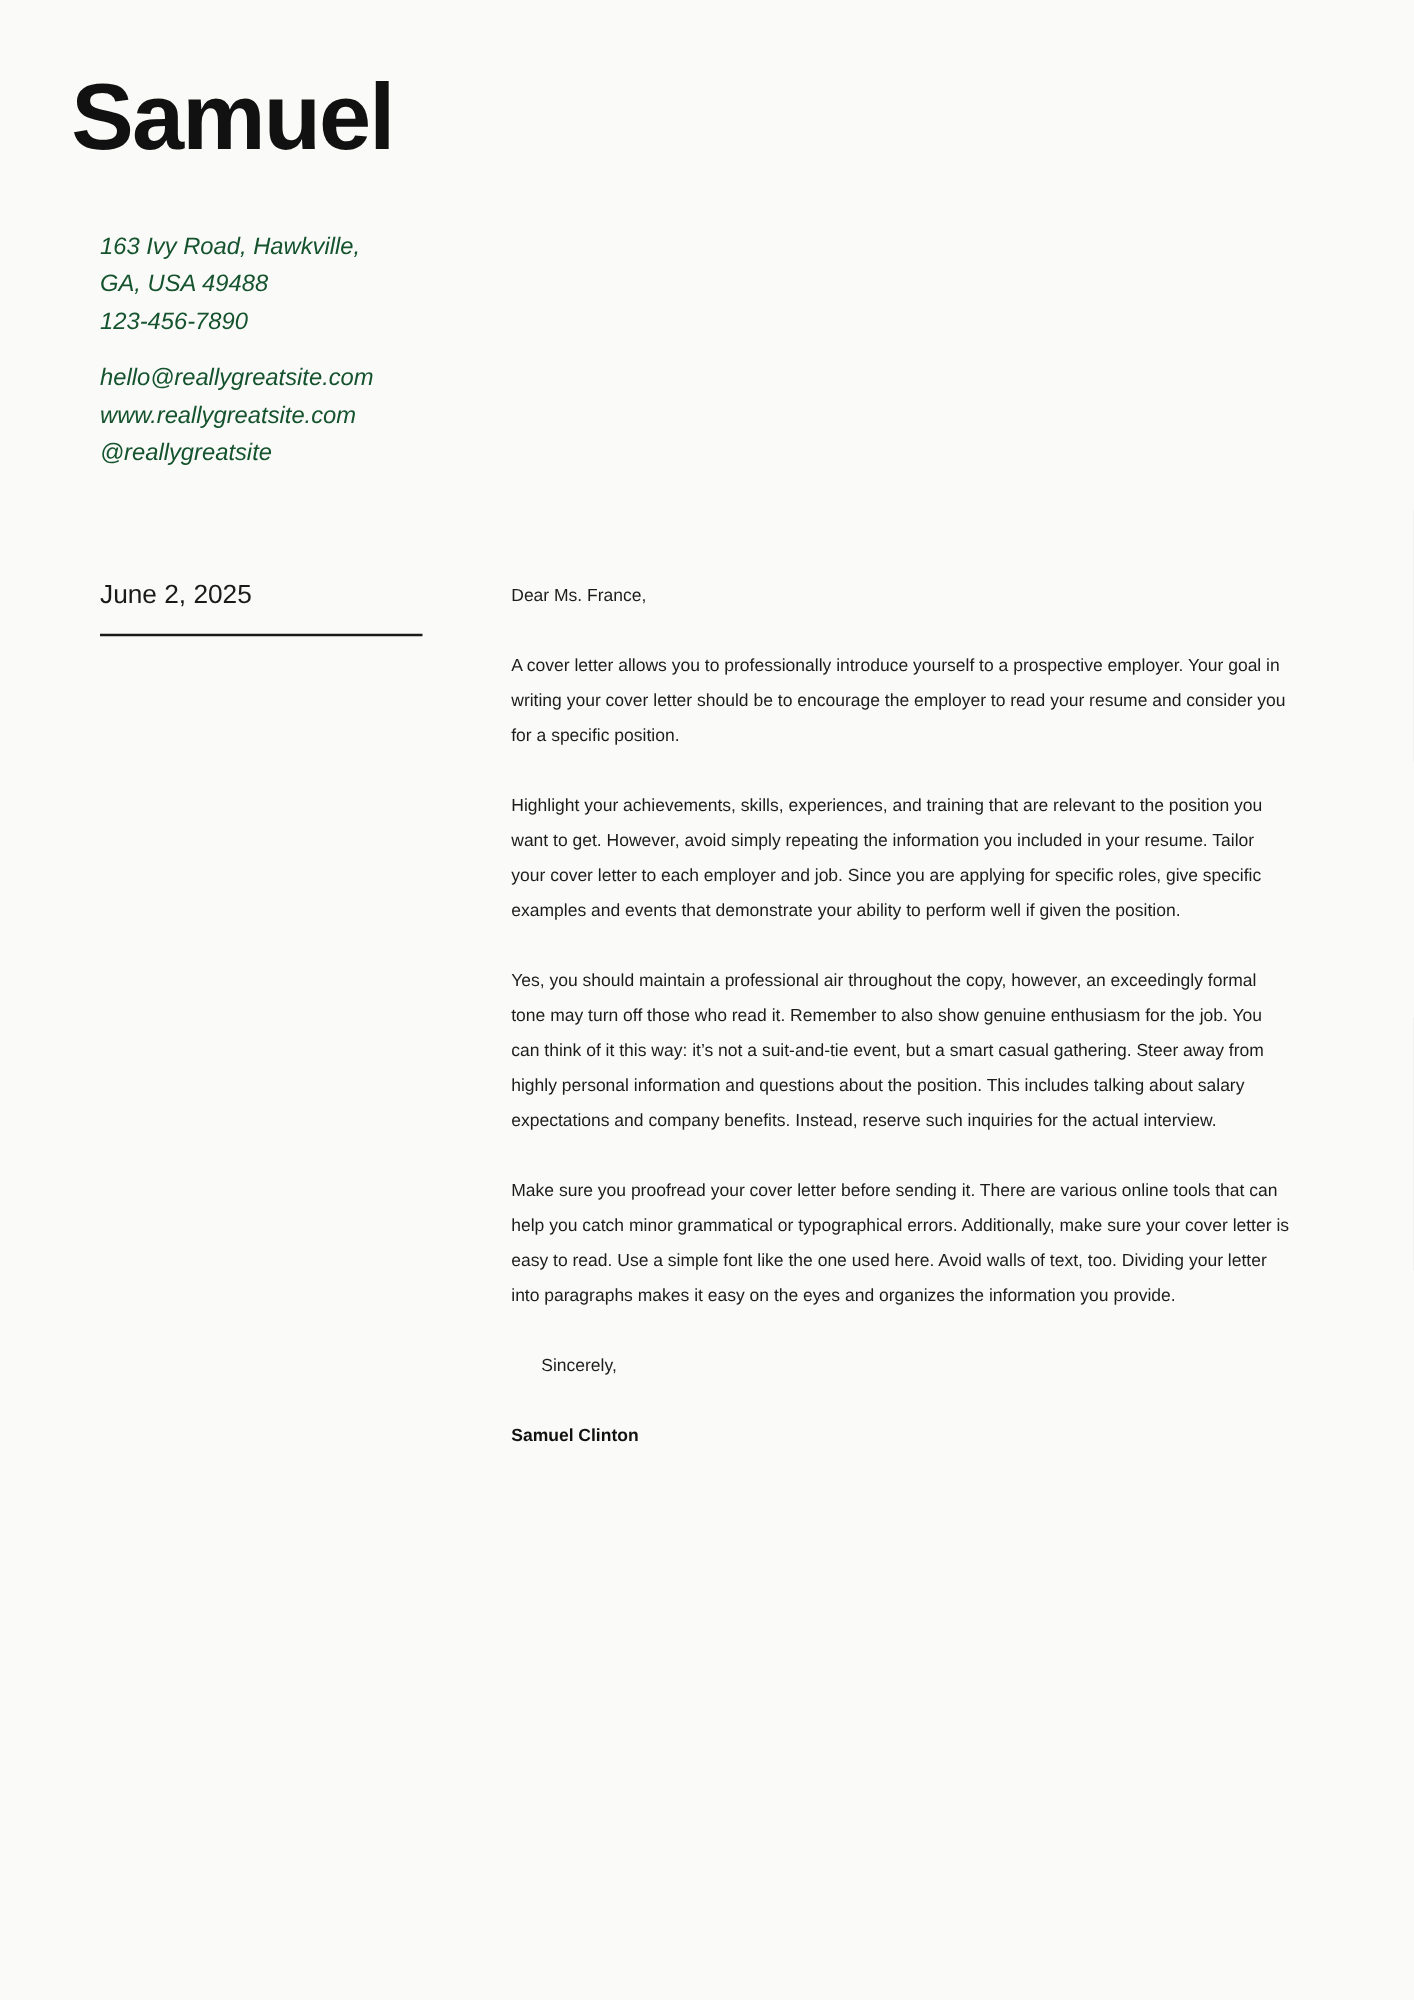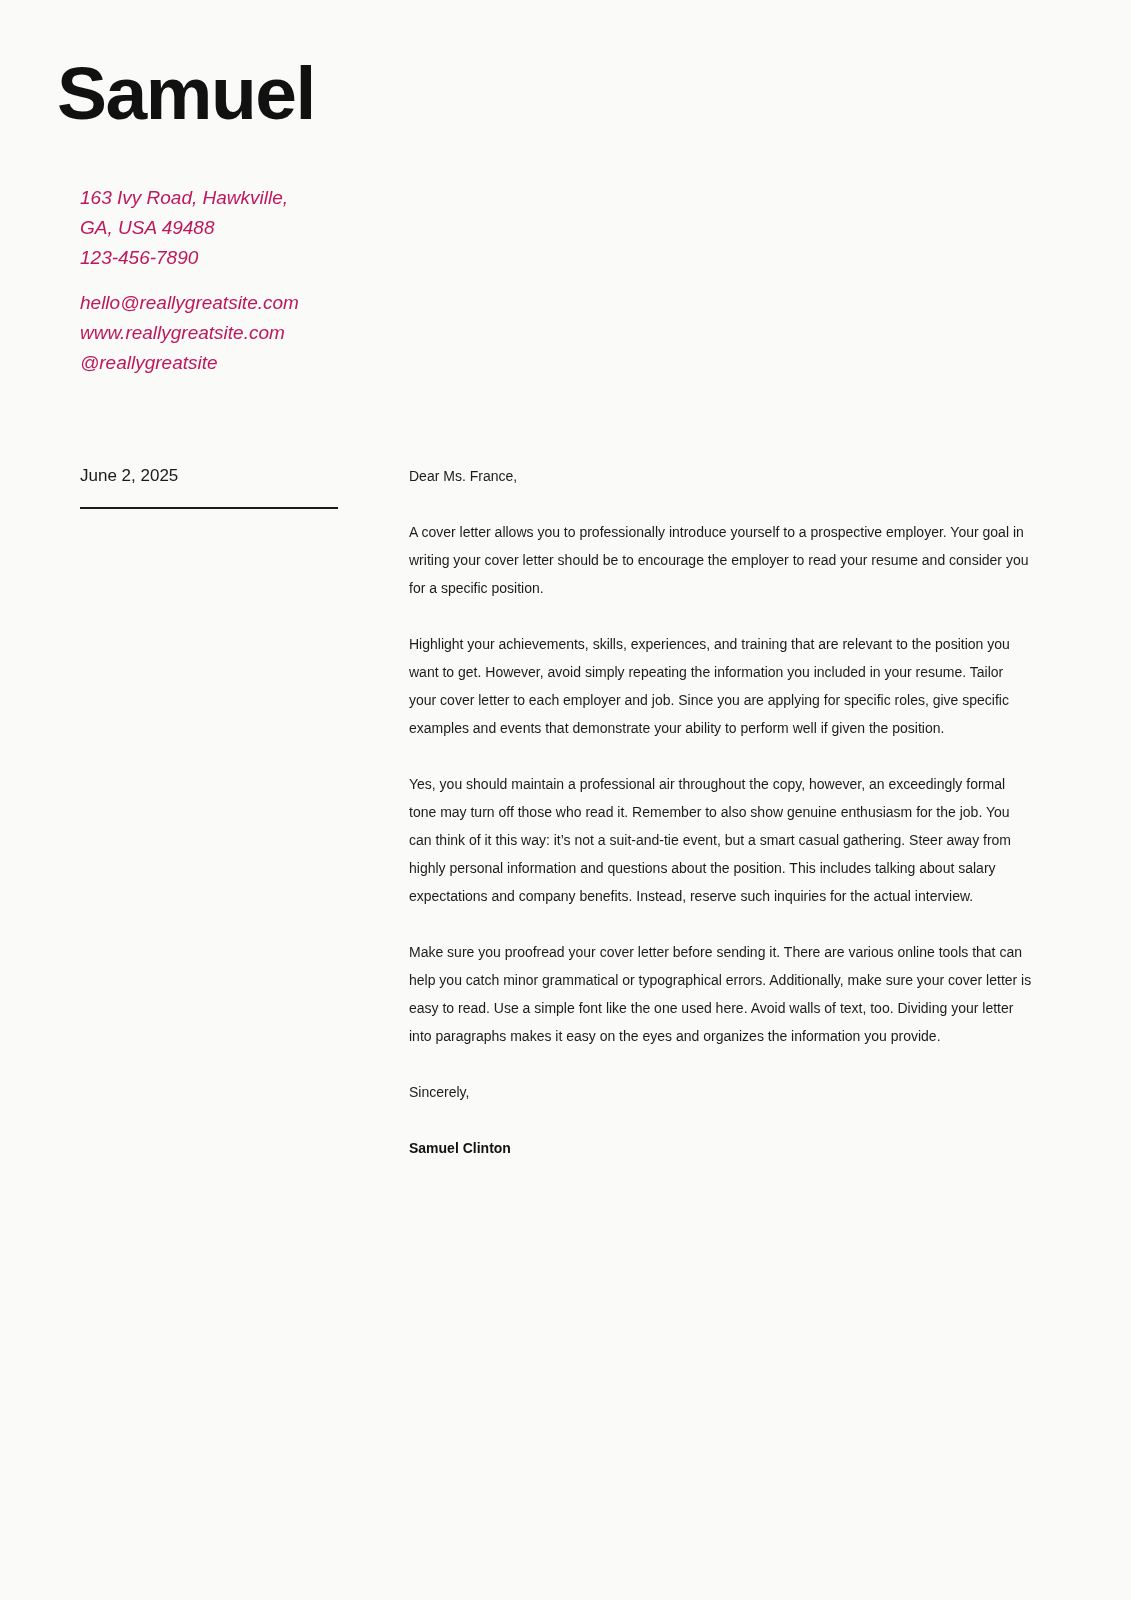--- a/index.html
+++ b/index.html
@@ -33,58 +33,58 @@
   }
   
   .contact {
     position: absolute;
     top: 183px;
     left: 80px;
     width: 340px;
     font-style: italic;
     font-size: 19px;
     line-height: 30px;
-    color: #be185d;
+    color: #14532d;
   }
   .contact .group2 { margin-top: 15px; }
   
   .main {
     position: absolute;
     top: 462px;
     left: 80px;
     right: 76px;
     display: flex;
     align-items: flex-start;
   }
   .left-col {
     width: 258px;
     flex-shrink: 0;
     margin-right: 71px;
     font-size: 18.5px;
     line-height: 26px;
   }
-  .date-line { font-size: 17px; line-height: 28px; }
+  .date-line { font-size: 21px; line-height: 28px; }
   .recipient { margin-top: 74px; }
   .recipient .r-name { font-weight: 700; }
   .divider {
     margin-top: 17px;
     width: 258px;
     border: none;
     border-top: 2px solid #1a1a1a;
   }
   .letter-col {
     flex: 1;
     max-width: 625px;
     font-size: 14px;
     line-height: 28px;
     color: #1c1c1c;
   }
   .letter-col p { margin-bottom: 28px; }
   .salutation { margin-bottom: 28px; }
-  .closing { margin-top: 21px; }
+  .closing { margin-top: 21px; margin-left: 24px; }
   .signature { margin-top: 28px; font-weight: 700; color: #111111; }
 </style>
 </head>
 <body>
 
 <div class="page">
 
   <div class="header">
     <div class="name">Samuel</div>
   </div>

